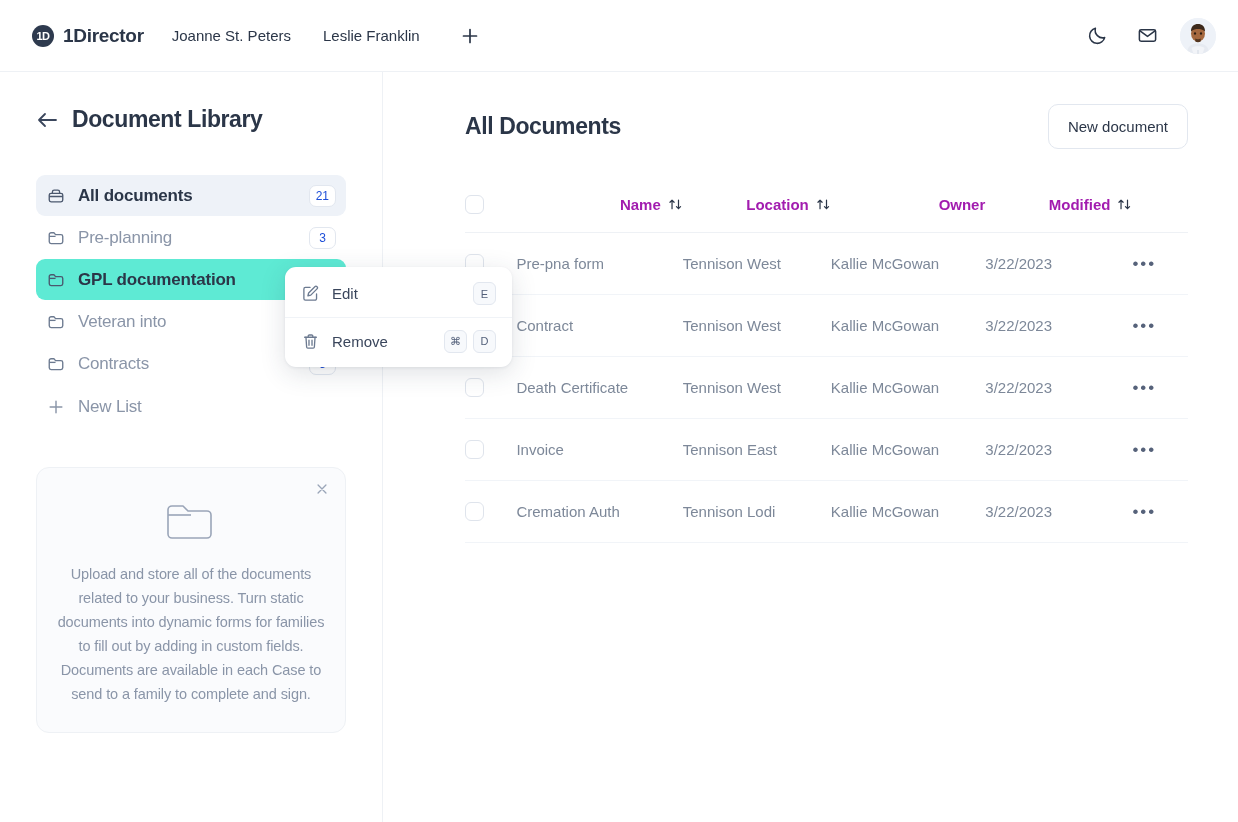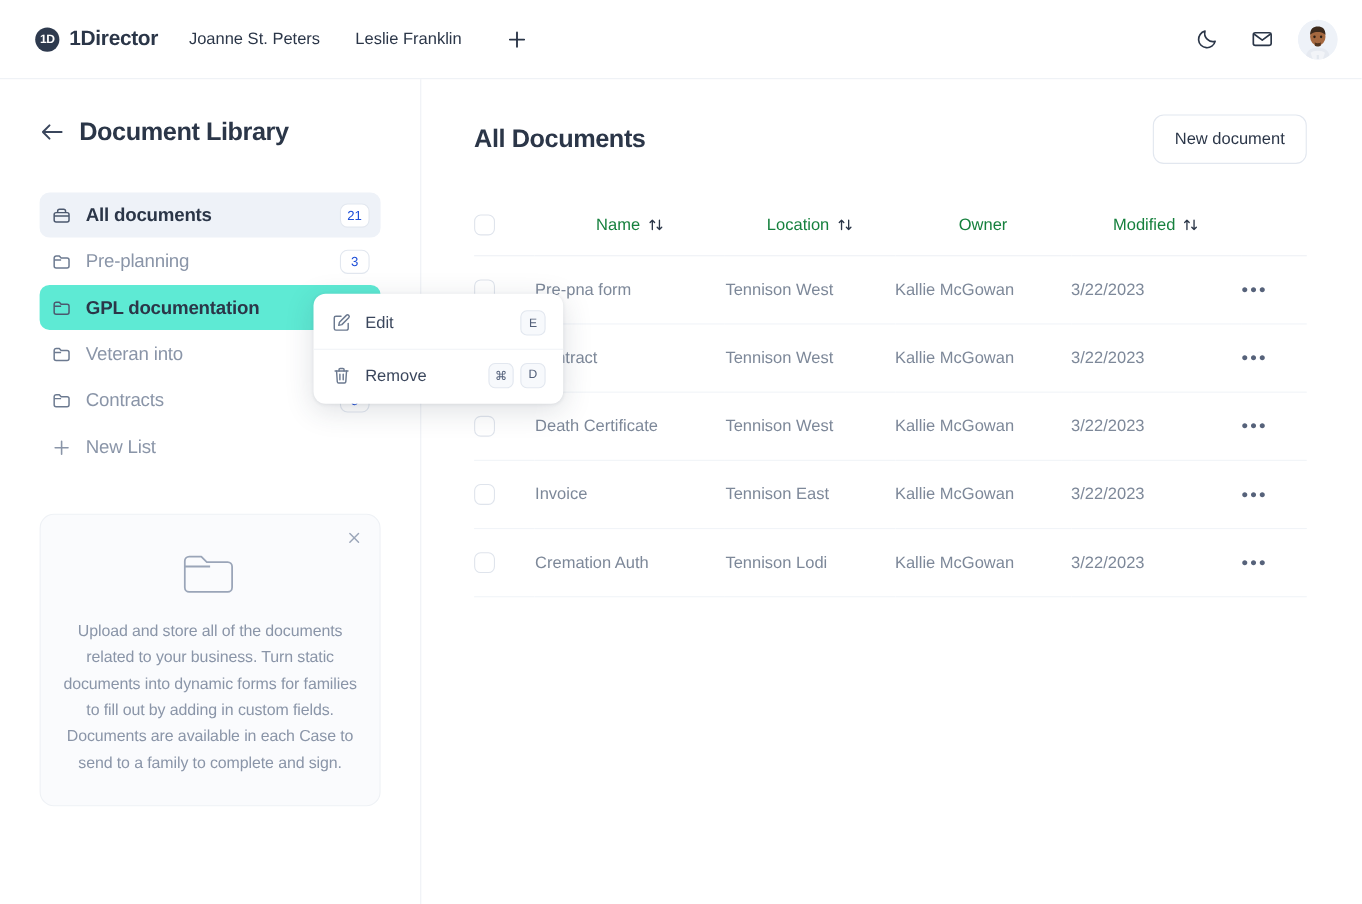--- a/index.html
+++ b/index.html
@@ -120,20 +120,21 @@
     align-items: center;
     justify-content: center;
     overflow: hidden;
     cursor: pointer;
   }
 
   
   .body-wrap {
     display: flex;
     height: 750px;
+    gap: 34px;
   }
 
   
   .sidebar {
     width: 383px;
     flex: 0 0 383px;
     border-right: 1px solid #eef1f5;
     padding: 34px 36px 0 36px;
     position: relative;
   }
@@ -332,24 +333,24 @@
     padding: 13px 19px;
     font-size: 15px;
     color: #2b3648;
     cursor: pointer;
     font-family: "Liberation Sans", sans-serif;
   }
 
   
   .tbl { width: 100%; border-collapse: collapse; }
   .tbl th {
-    text-align: center;
+    text-align: right;
     font-size: 15px;
-    font-weight: normal;
-    color: #15803d;
+    font-weight: bold;
+    color: #a21caf;
     padding: 0 0 18px 0;
     border-bottom: 1px solid #eef1f5;
     white-space: nowrap;
   }
   .th-inner { display: inline-flex; align-items: center; gap: 7px; }
   .tbl td {
     font-size: 15px;
     color: #7d8899;
     padding: 21px 0;
     border-bottom: 1px solid #f1f4f8;

